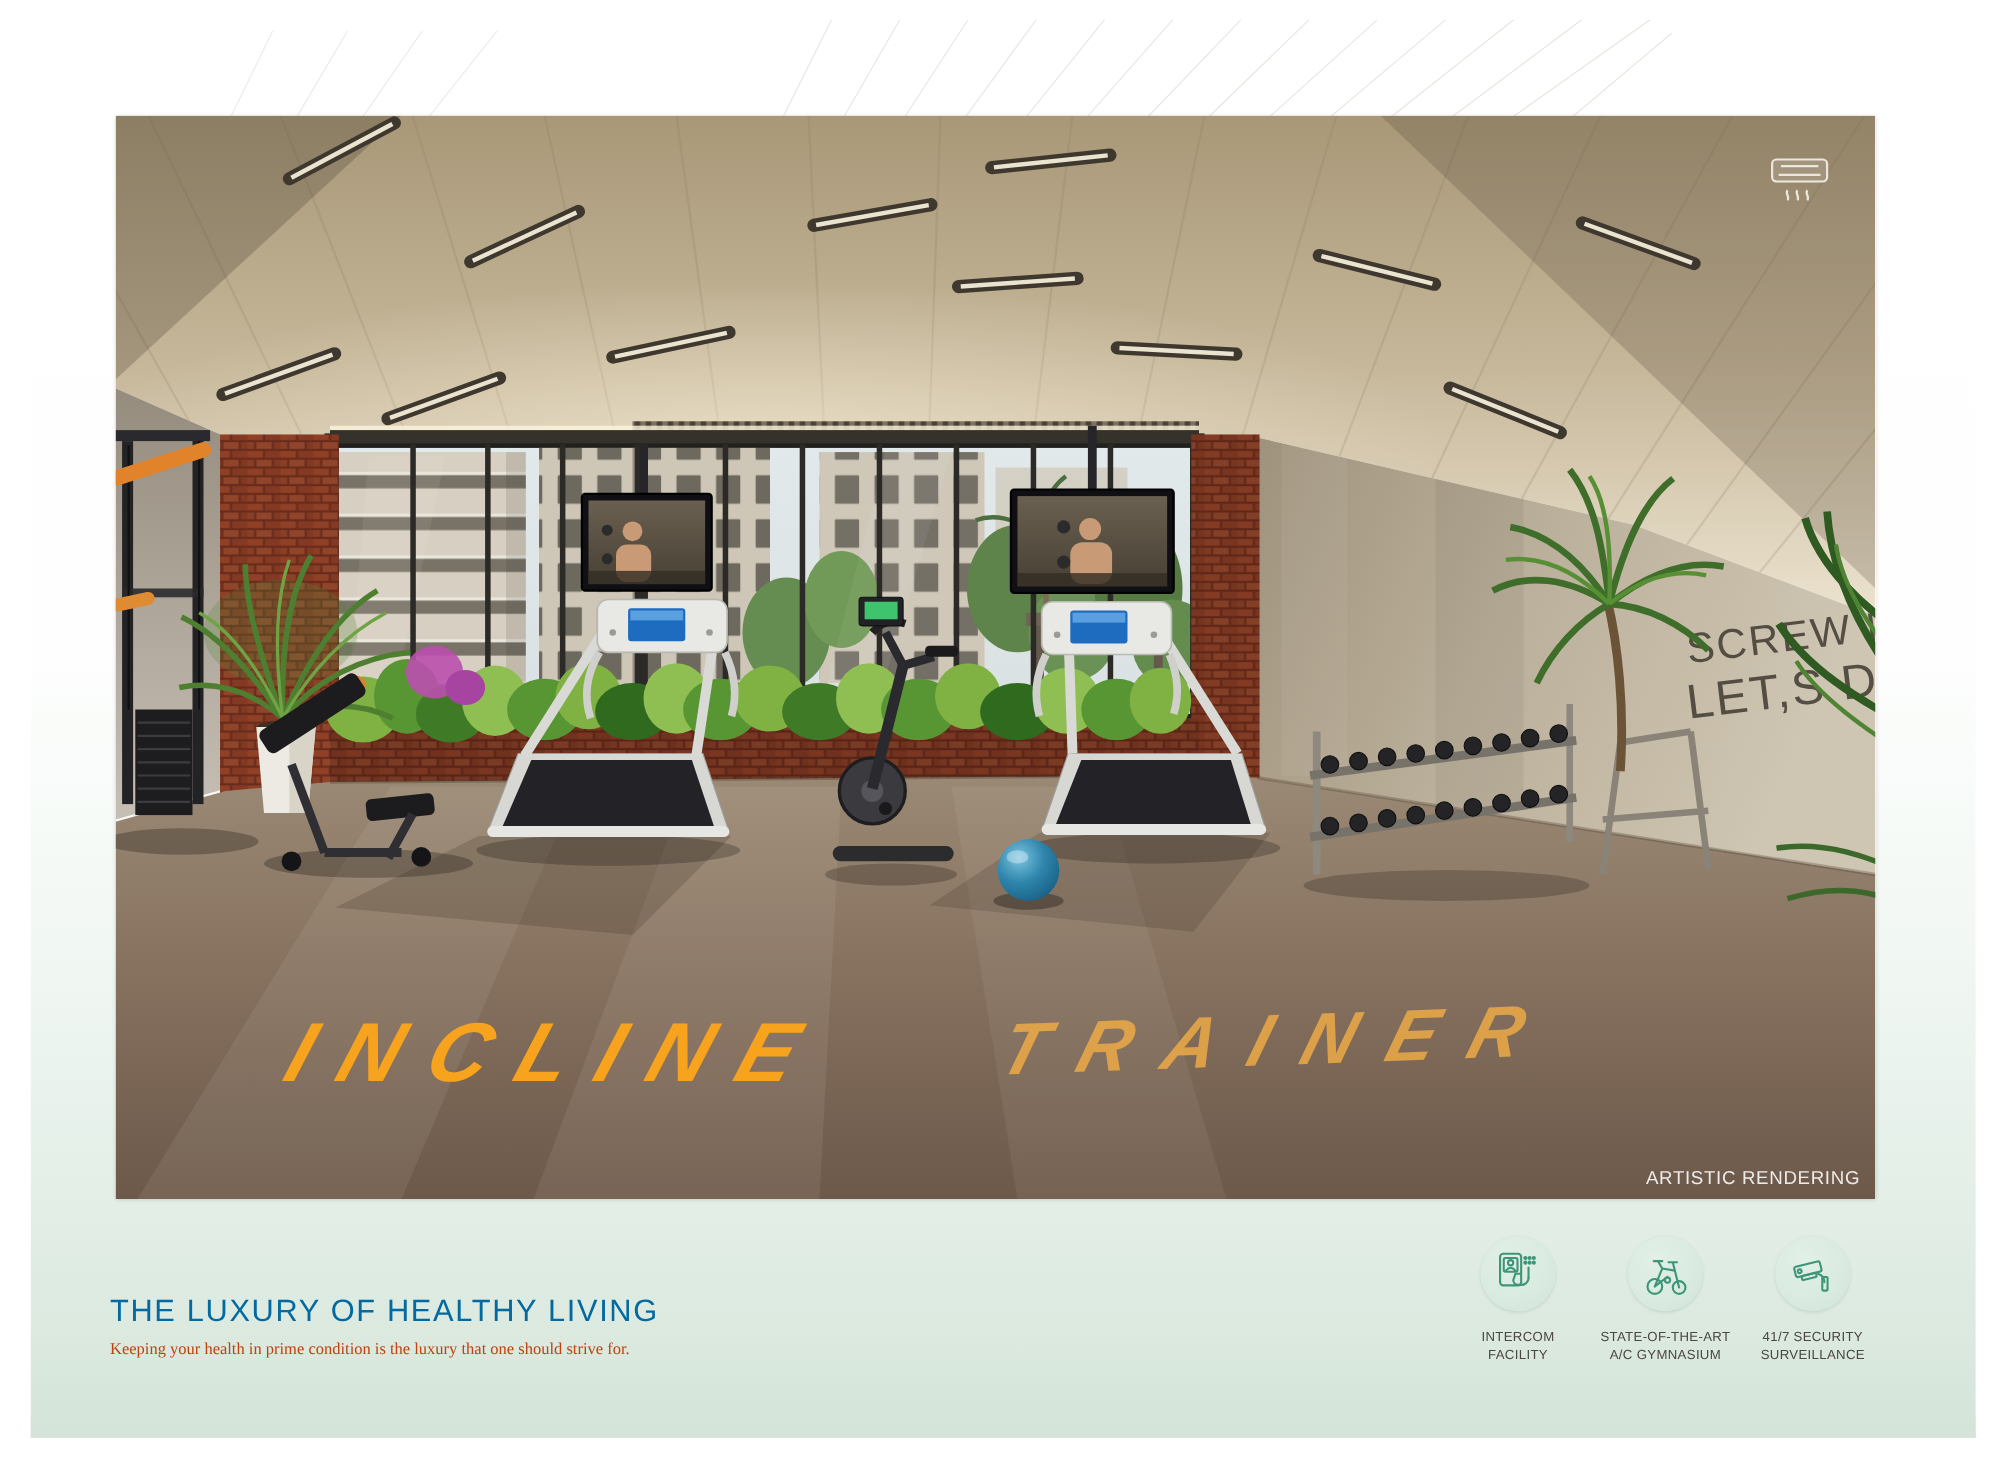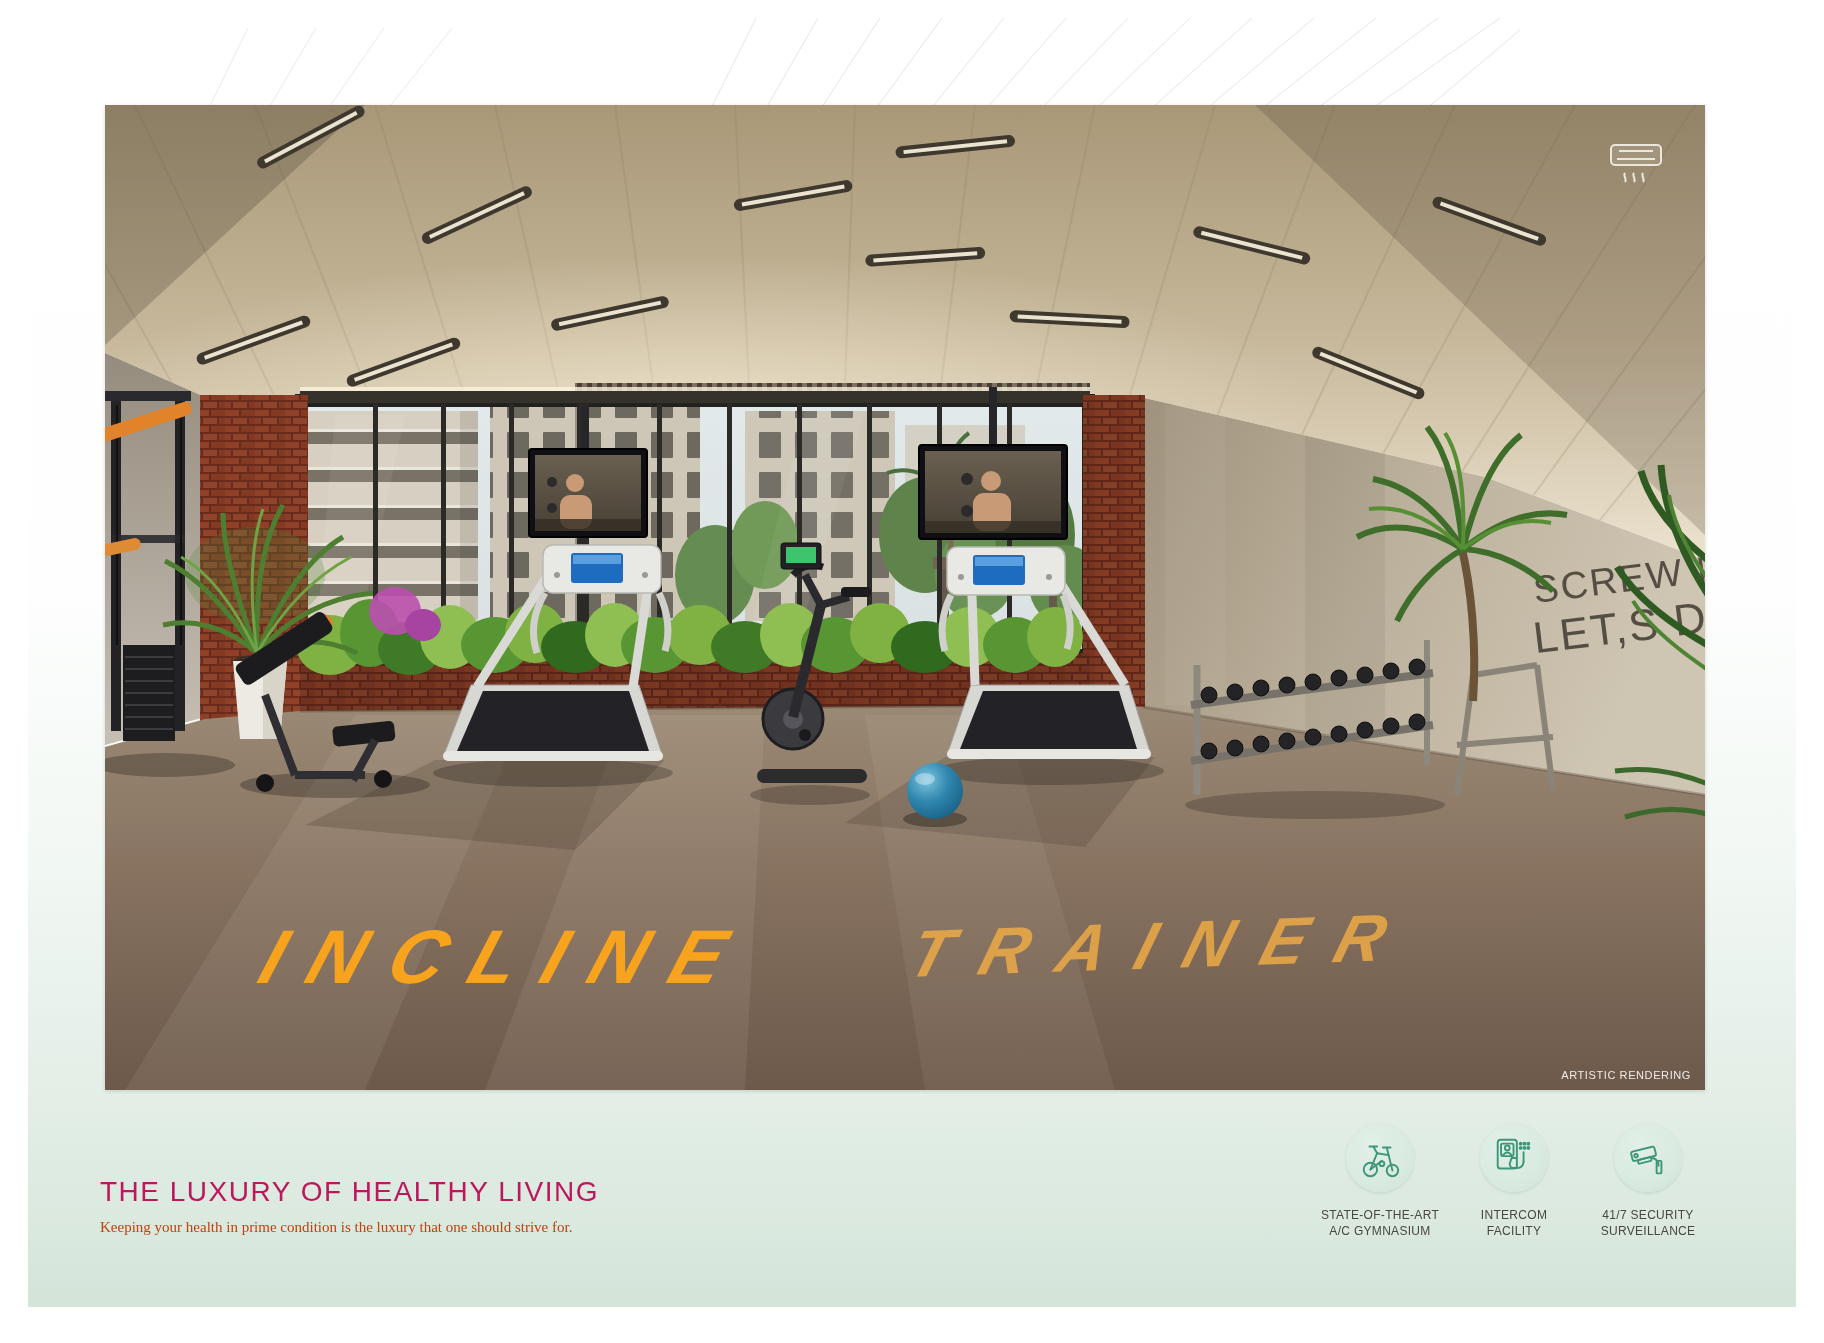--- a/index.html
+++ b/index.html
@@ -7,24 +7,24 @@
         font-family:"Liberation Sans",sans-serif;}
   .panel{position:absolute;left:28px;right:28px;top:24px;bottom:36px;
          background:linear-gradient(180deg,#ffffff 0%,#fdfefd 45%,#f1f7f3 66%,#e4efe8 82%,#dbe9df 93%,#d4e4d9 100%);}
   .panel-bottom-band{position:absolute;left:28px;right:28px;top:1288px;height:19px;background:#d4e4d9;}
   .deco-lines{position:absolute;left:560px;top:18px;width:960px;height:92px;pointer-events:none;}
   .deco-lines-left{position:absolute;left:170px;top:28px;width:330px;height:78px;pointer-events:none;}
   .photo{position:absolute;left:105px;top:105px;width:1600px;height:985px;overflow:hidden;
          box-shadow:0 1px 4px rgba(0,0,0,.15);}
   .photo svg.scene{display:block;}
   .credit{position:absolute;right:14px;bottom:9px;color:rgba(255,255,255,.88);
-          font-size:11px;letter-spacing:.6px;}
+          font-size:17px;letter-spacing:.6px;}
   .svgtxt{font-family:"Liberation Sans",sans-serif;}
   .title-block{position:absolute;left:100px;top:1176px;width:560px;}
-  .title-block h1{margin:0;font-weight:400;font-size:28px;letter-spacing:1.5px;color:#be185d;}
+  .title-block h1{margin:0;font-weight:400;font-size:28px;letter-spacing:1.5px;color:#0369a1;}
   .title-block p{margin:11px 0 0 0;font-family:"Liberation Serif",serif;font-size:15px;color:#c2410c;}
   .amenities{position:absolute;left:1318px;top:1124px;width:392px;display:flex;justify-content:space-between;}
   .amenity{width:124px;display:flex;flex-direction:column;align-items:center;}
   .amenity-circle{width:68px;height:68px;border-radius:50%;
       background:radial-gradient(circle at 38% 30%,#e2f0e7,#d7e9de 70%,#cfe3d7);
       box-shadow:0 1px 3px rgba(60,110,85,.18);display:flex;align-items:center;justify-content:center;}
   .amenity-label{margin-top:15px;font-size:12px;line-height:1.35;letter-spacing:.3px;color:#4b463e;
       text-align:center;white-space:pre-line;}
   .aicon{stroke:#3e9678;fill:none;stroke-width:2;stroke-linecap:round;stroke-linejoin:round;}
 </style>
@@ -549,55 +549,55 @@
 
   <div class="title-block">
     <h1>THE LUXURY OF HEALTHY LIVING</h1>
     <p>Keeping your health in prime condition is the luxury that one should strive for.</p>
   </div>
 
   <div class="amenities">
     <div class="amenity">
       <div class="amenity-circle">
         <svg class="aicon" width="46" height="46" viewBox="0 0 48 48">
-          <circle cx="14" cy="36" r="7"></circle>
-            <circle cx="37" cy="37" r="6"></circle>
-          <path d="M14 36 L21 19 L33 21 L37 37"></path>
-          <path d="M21 19 L17 12 M13 12 h8"></path>
-          <path d="M33 21 L31 13 M27 13 h8"></path>
-          <path d="M14 36 L26 27"></path>
-          <circle cx="26" cy="30" r="2.5"></circle>
-        </svg>
-      </div>
-      <div class="amenity-label">STATE-OF-THE-ART
-A/C GYMNASIUM</div>
-    </div>
-    <div class="amenity">
-      <div class="amenity-circle">
-        <svg class="aicon" width="46" height="46" viewBox="0 0 48 48">
           <rect x="7" y="5" width="20" height="30" rx="3"></rect>
           <rect x="10.5" y="9" width="13" height="13" rx="1.5"></rect>
           <circle cx="17" cy="13.5" r="2.5"></circle>
           <path d="M12.5 21 q4.5 -5.5 9 0"></path>
           <circle cx="31" cy="9" r="1"></circle>
             <circle cx="35" cy="9" r="1"></circle>
             <circle cx="39" cy="9" r="1"></circle>
           <circle cx="31" cy="13.5" r="1"></circle>
             <circle cx="35" cy="13.5" r="1"></circle>
             <circle cx="39" cy="13.5" r="1"></circle>
           <path d="M34 18 v10"></path>
           <path d="M34 28 a6.5 6.5 0 0 1 -6.5 6.5 h-3.5 a4.5 4.5 0 0 1 -4.5 -4.5 l2 -6 h5"></path>
         </svg>
       </div>
       <div class="amenity-label">INTERCOM
 FACILITY</div>
     </div>
     <div class="amenity">
       <div class="amenity-circle">
         <svg class="aicon" width="46" height="46" viewBox="0 0 48 48">
+          <circle cx="14" cy="36" r="7"></circle>
+            <circle cx="37" cy="37" r="6"></circle>
+          <path d="M14 36 L21 19 L33 21 L37 37"></path>
+          <path d="M21 19 L17 12 M13 12 h8"></path>
+          <path d="M33 21 L31 13 M27 13 h8"></path>
+          <path d="M14 36 L26 27"></path>
+          <circle cx="26" cy="30" r="2.5"></circle>
+        </svg>
+      </div>
+      <div class="amenity-label">STATE-OF-THE-ART
+A/C GYMNASIUM</div>
+    </div>
+    <div class="amenity">
+      <div class="amenity-circle">
+        <svg class="aicon" width="46" height="46" viewBox="0 0 48 48">
           <g transform="rotate(-14 22 20)">
             <rect x="7" y="14" width="25" height="10" rx="2"></rect>
             <circle cx="11.5" cy="19" r="1.8"></circle>
             <rect x="12" y="24" width="14" height="4" rx="1"></rect>
           </g>
           <path d="M29 24 q6 2 6 8"></path>
           <rect x="33" y="27" width="5" height="13" rx="1"></rect>
         </svg>
       </div>
       <div class="amenity-label">41/7 SECURITY

